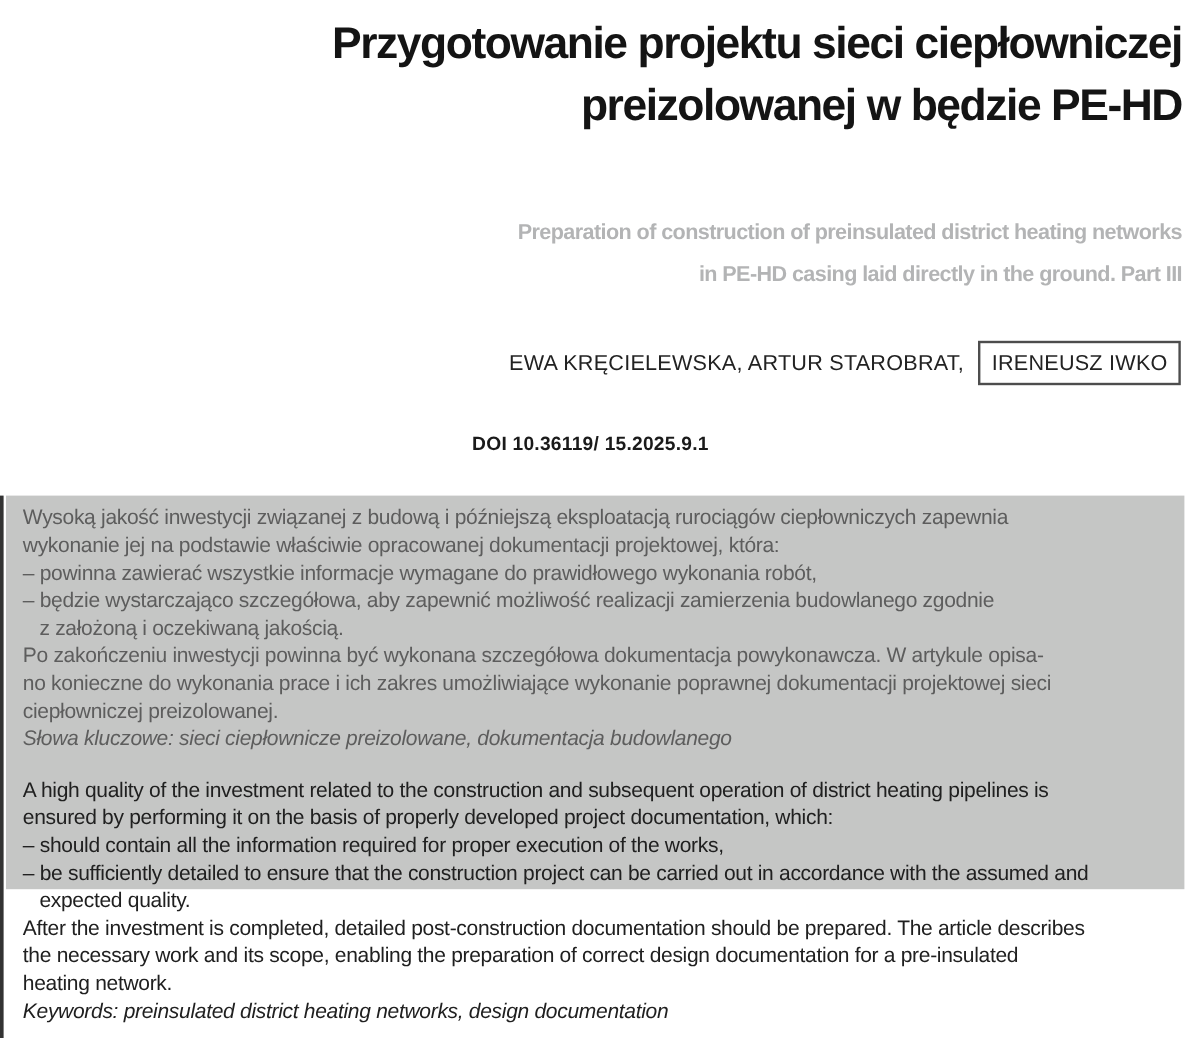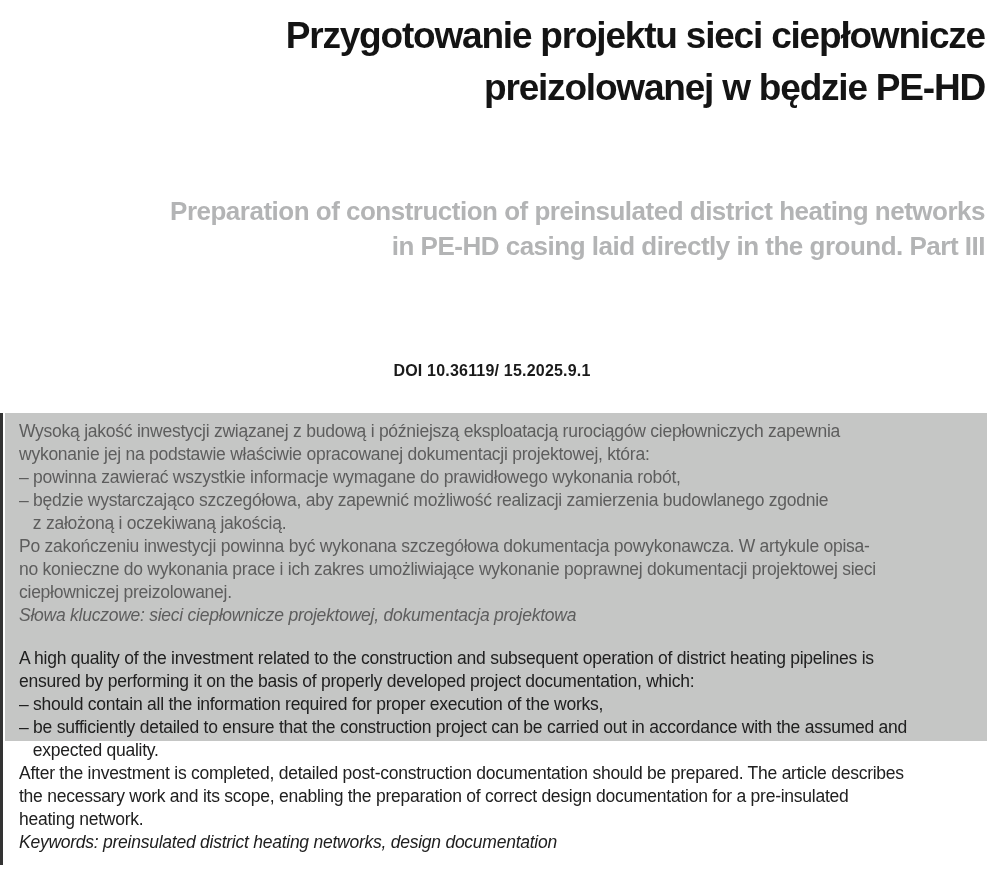--- a/index.html
+++ b/index.html
@@ -26,23 +26,23 @@
   .title-pl{
     position:absolute;top:10px;left:0;right:7px;
     text-align:right;
     font-size:37px;font-weight:bold;
     letter-spacing:-1.2px;
     line-height:52px;
     color:var(--title-color);
   }
   .title-pl .tline{display:block;}
   .title-en{
-    position:absolute;top:194px;left:0;right:7px;
+    position:absolute;top:176px;left:0;right:7px;
     text-align:right;
-    font-size:26px;font-weight:bold;
+    font-size:18px;font-weight:bold;
     letter-spacing:-0.5px;
     line-height:35px;
     color:var(--title-en-gray);
     padding-left:22px;
   }
   .title-en .tline{display:block;}
   .authors-row{
     position:absolute;top:284px;left:0;right:8px;
     display:flex;justify-content:flex-end;align-items:center;
     font-size:18px;
@@ -82,44 +82,48 @@
   .abs.en{color:var(--abstract-en-text);}
   .abs.kw{font-style:italic;}
   .abs.en-start{margin-top:20px;}
 </style>
 </head>
 <body>
 
 <div class="page">
 
   <h1 class="title-pl">
-    <span class="tline">Przygotowanie projektu sieci ciepłownicze</span>
+    <span class="tline">Przygotowanie projektu sieci ciepłowniczej</span>
     <span class="tline">preizolowanej w będzie PE-HD</span>
   </h1>
 
   <h2 class="title-en">
     <span class="tline">Preparation of construction of preinsulated district heating networks</span>
     <span class="tline">in PE-HD casing laid directly in the ground. Part III</span>
   </h2>
 
+  <div class="authors-row">
+    <span>EWA KRĘCIELEWSKA, ARTUR STAROBRAT,</span>
+    <span class="author-box">IRENEUSZ IWKO</span>
+  </div>
 
   <div class="doi-line">DOI 10.36119/ 15.2025.9.1</div>
 
   <div class="edge-line"></div>
 
   <div class="abstract-box">
     <p class="abs pl">Wysoką jakość inwestycji związanej z budową i późniejszą eksploatacją rurociągów ciepłowniczych zapewnia
 wykonanie jej na podstawie właściwie opracowanej dokumentacji projektowej, która:
 – powinna zawierać wszystkie informacje wymagane do prawidłowego wykonania robót,
 – będzie wystarczająco szczegółowa, aby zapewnić możliwość realizacji zamierzenia budowlanego zgodnie
    z założoną i oczekiwaną jakością.
 Po zakończeniu inwestycji powinna być wykonana szczegółowa dokumentacja powykonawcza. W artykule opisa-
 no konieczne do wykonania prace i ich zakres umożliwiające wykonanie poprawnej dokumentacji projektowej sieci
 ciepłowniczej preizolowanej.</p>
-    <p class="abs pl kw">Słowa kluczowe: sieci ciepłownicze projektowej, dokumentacja projektowa</p>
+    <p class="abs pl kw">Słowa kluczowe: sieci ciepłownicze preizolowane, dokumentacja budowlanego</p>
     <p class="abs en en-start">A high quality of the investment related to the construction and subsequent operation of district heating pipelines is
 ensured by performing it on the basis of properly developed project documentation, which:
 – should contain all the information required for proper execution of the works,
 – be sufficiently detailed to ensure that the construction project can be carried out in accordance with the assumed and
    expected quality.
 After the investment is completed, detailed post-construction documentation should be prepared. The article describes
 the necessary work and its scope, enabling the preparation of correct design documentation for a pre-insulated
 heating network.</p>
     <p class="abs en kw">Keywords: preinsulated district heating networks, design documentation</p>
   </div>

